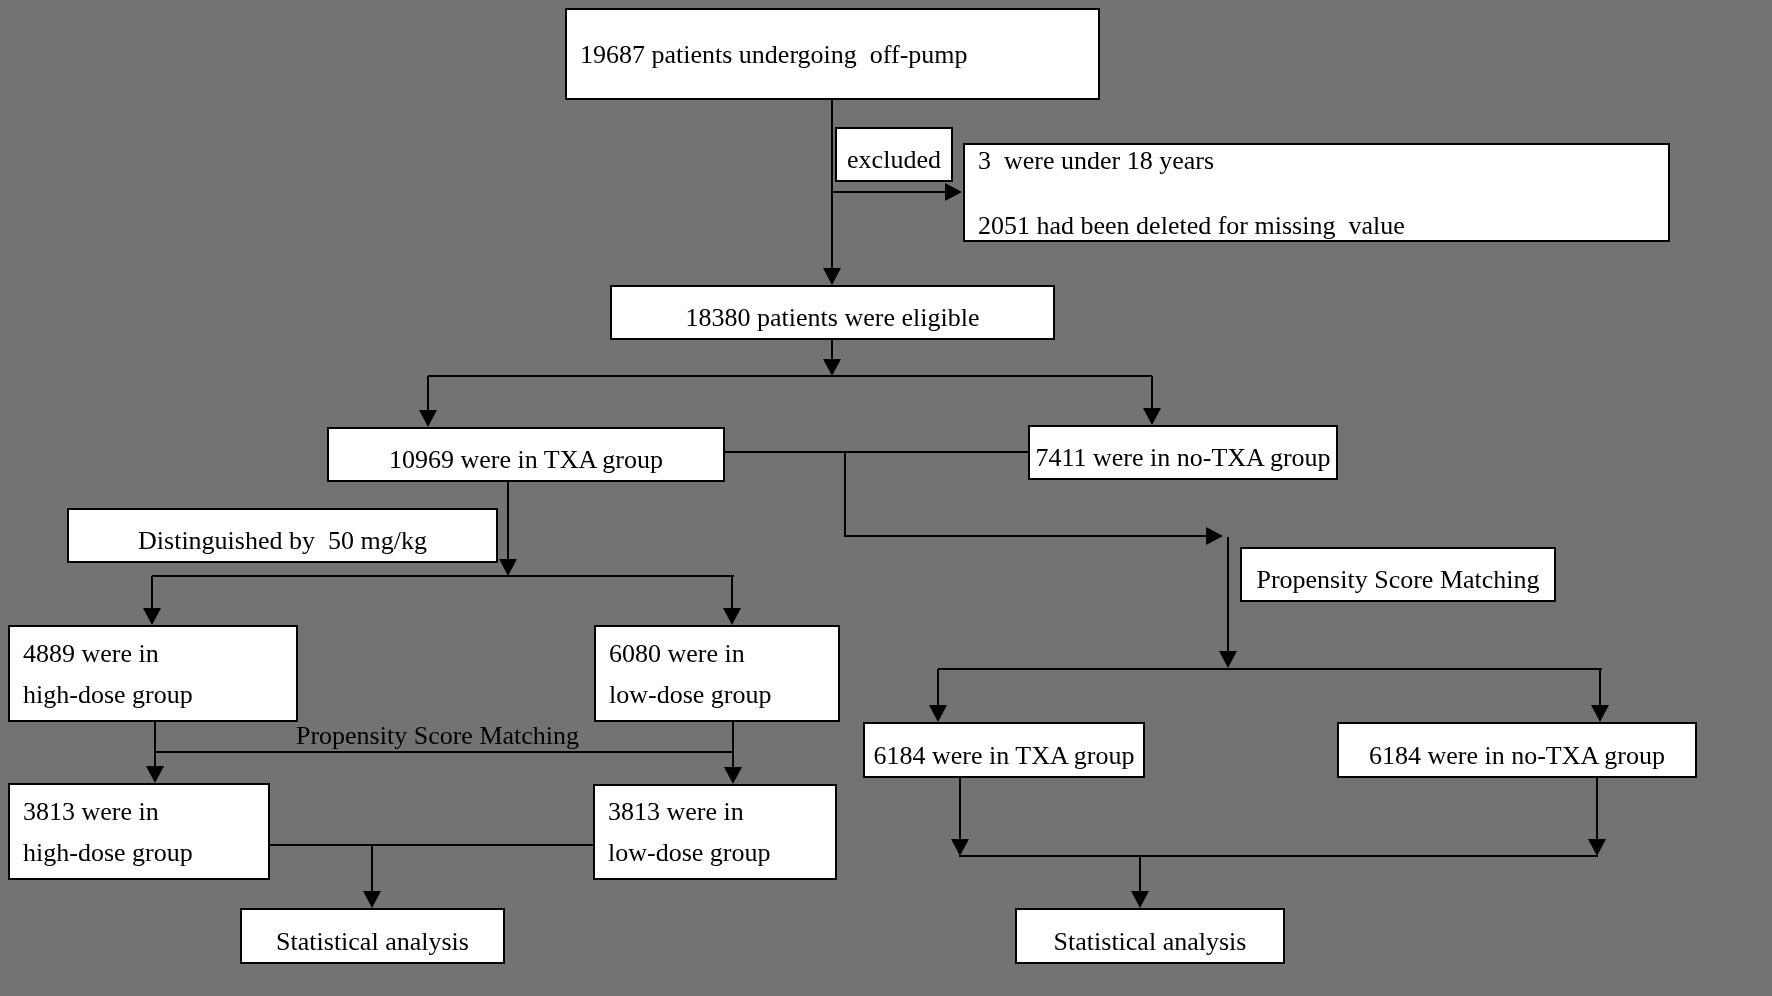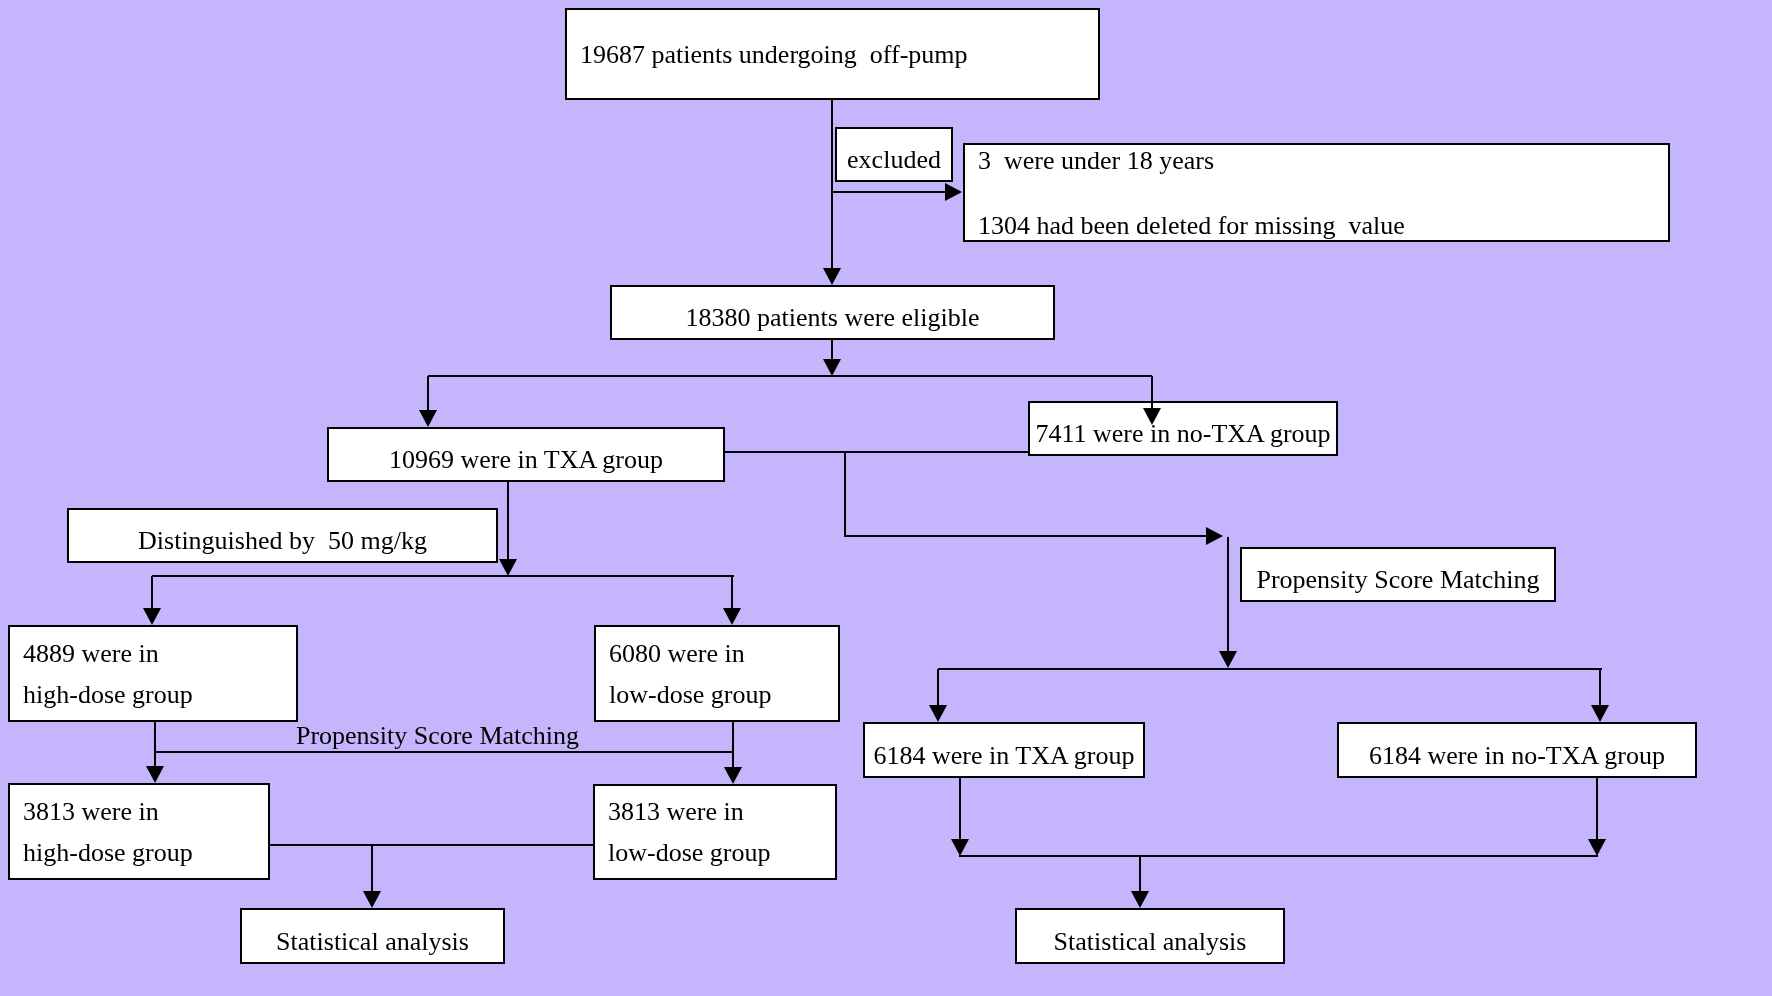--- a/index.html
+++ b/index.html
@@ -1,20 +1,20 @@
 <!DOCTYPE html>
 <html><head>
 <meta charset="utf-8">
 <style>
   html, body { margin: 0; padding: 0; background: #ffffff; }
   #canvas {
     position: relative;
     width: 1772px;
     height: 996px;
-    background: #c4b5fd;
+    background: #737373;
     font-family: "Liberation Serif", "DejaVu Serif", serif;
     font-size: 26px;
     color: #000000;
     overflow: hidden;
   }
   .box {
     position: absolute;
     border: 2px solid #000000;
     background: #ffffff;
     box-sizing: border-box;
@@ -55,32 +55,32 @@
   <div class="box left" style="left:565px; top:8px; width:535px; height:92px;">
     <div class="ln">19687 patients undergoing  off-pump</div>
   </div>
 
   <div class="box center" style="left:835px; top:127px; width:118px; height:55px;">
     <div class="ln">excluded</div>
   </div>
 
   <div class="box left" style="left:963px; top:143px; width:707px; height:99px;gap:24px;">
     <div class="ln">3  were under 18 years</div>
-    <div class="ln">1304 had been deleted for missing  value</div>
+    <div class="ln">2051 had been deleted for missing  value</div>
   </div>
 
   <div class="box center" style="left:610px; top:285px; width:445px; height:55px;">
     <div class="ln">18380 patients were eligible</div>
   </div>
 
   <div class="box center" style="left:327px; top:427px; width:398px; height:55px;">
     <div class="ln">10969 were in TXA group</div>
   </div>
 
-  <div class="box center" style="left:1028px; top:401px; width:310px; height:55px;">
+  <div class="box center" style="left:1028px; top:425px; width:310px; height:55px;">
     <div class="ln">7411 were in no-TXA group</div>
   </div>
 
   <div class="box center" style="left:67px; top:508px; width:431px; height:55px;">
     <div class="ln">Distinguished by  50 mg/kg</div>
   </div>
 
   <div class="box left" style="left:8px; top:625px; width:290px; height:97px;">
     <div class="ln">4889 were in</div>
     <div class="ln">high-dose group</div>

